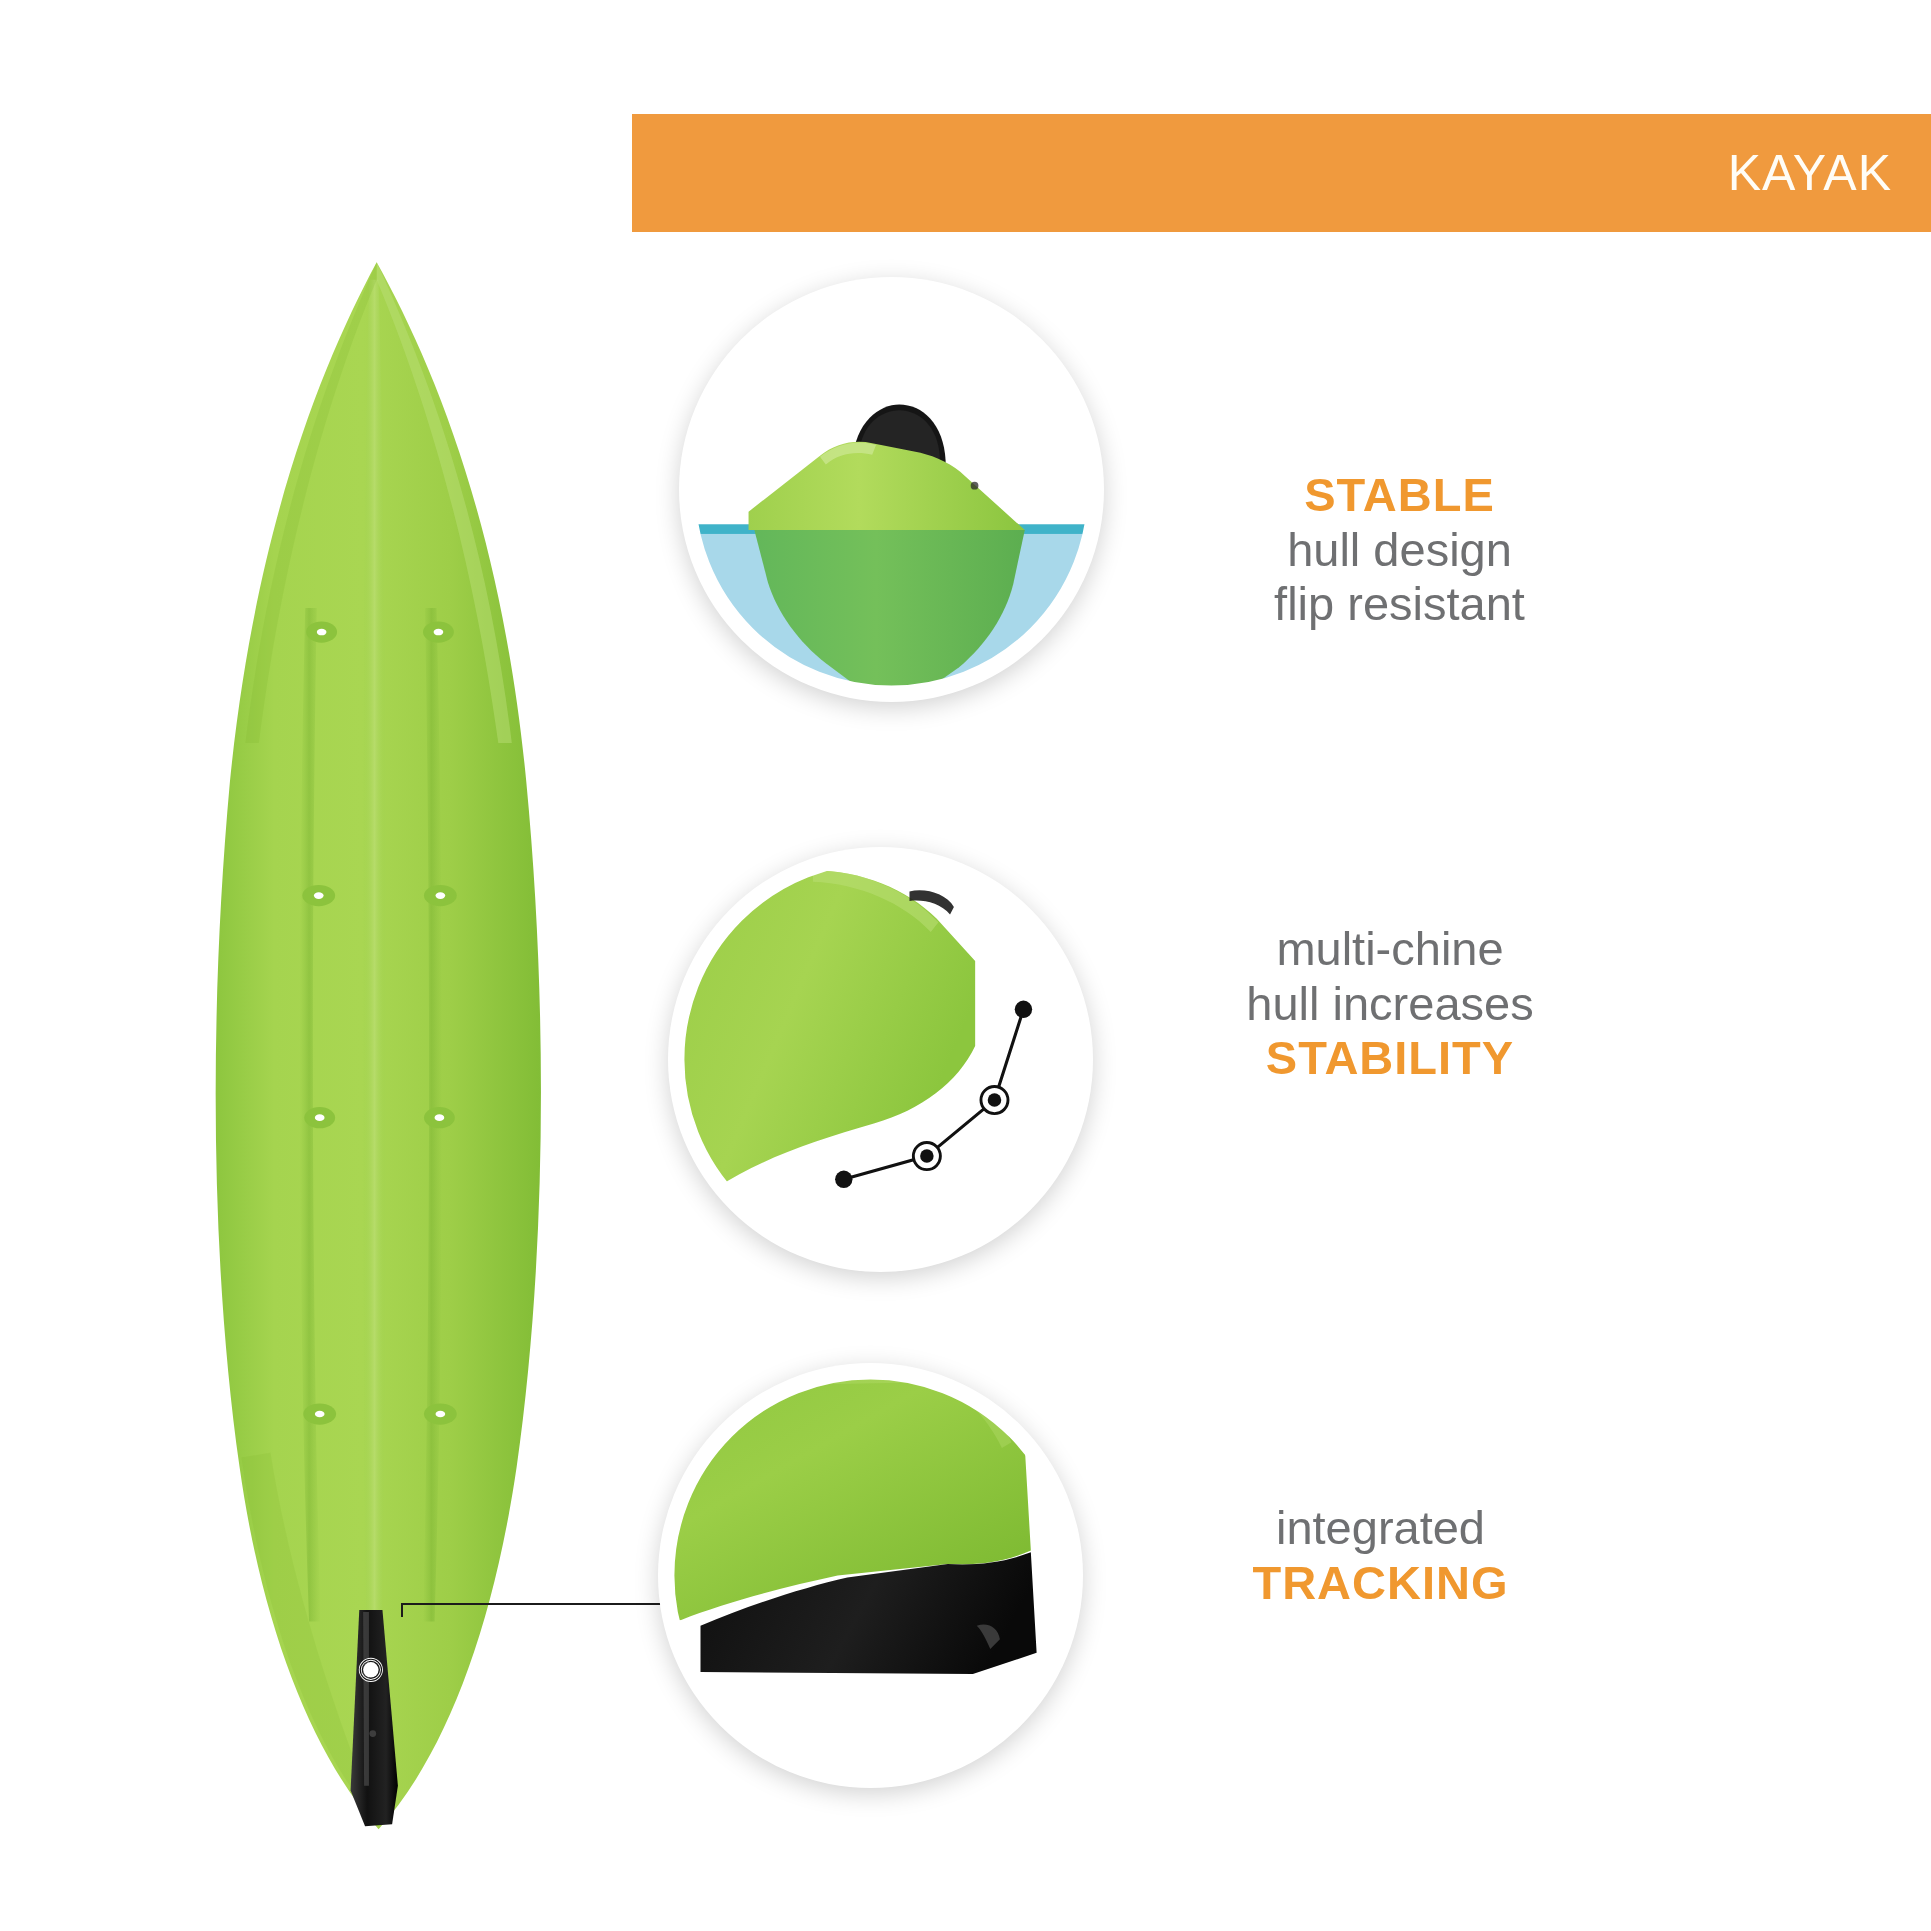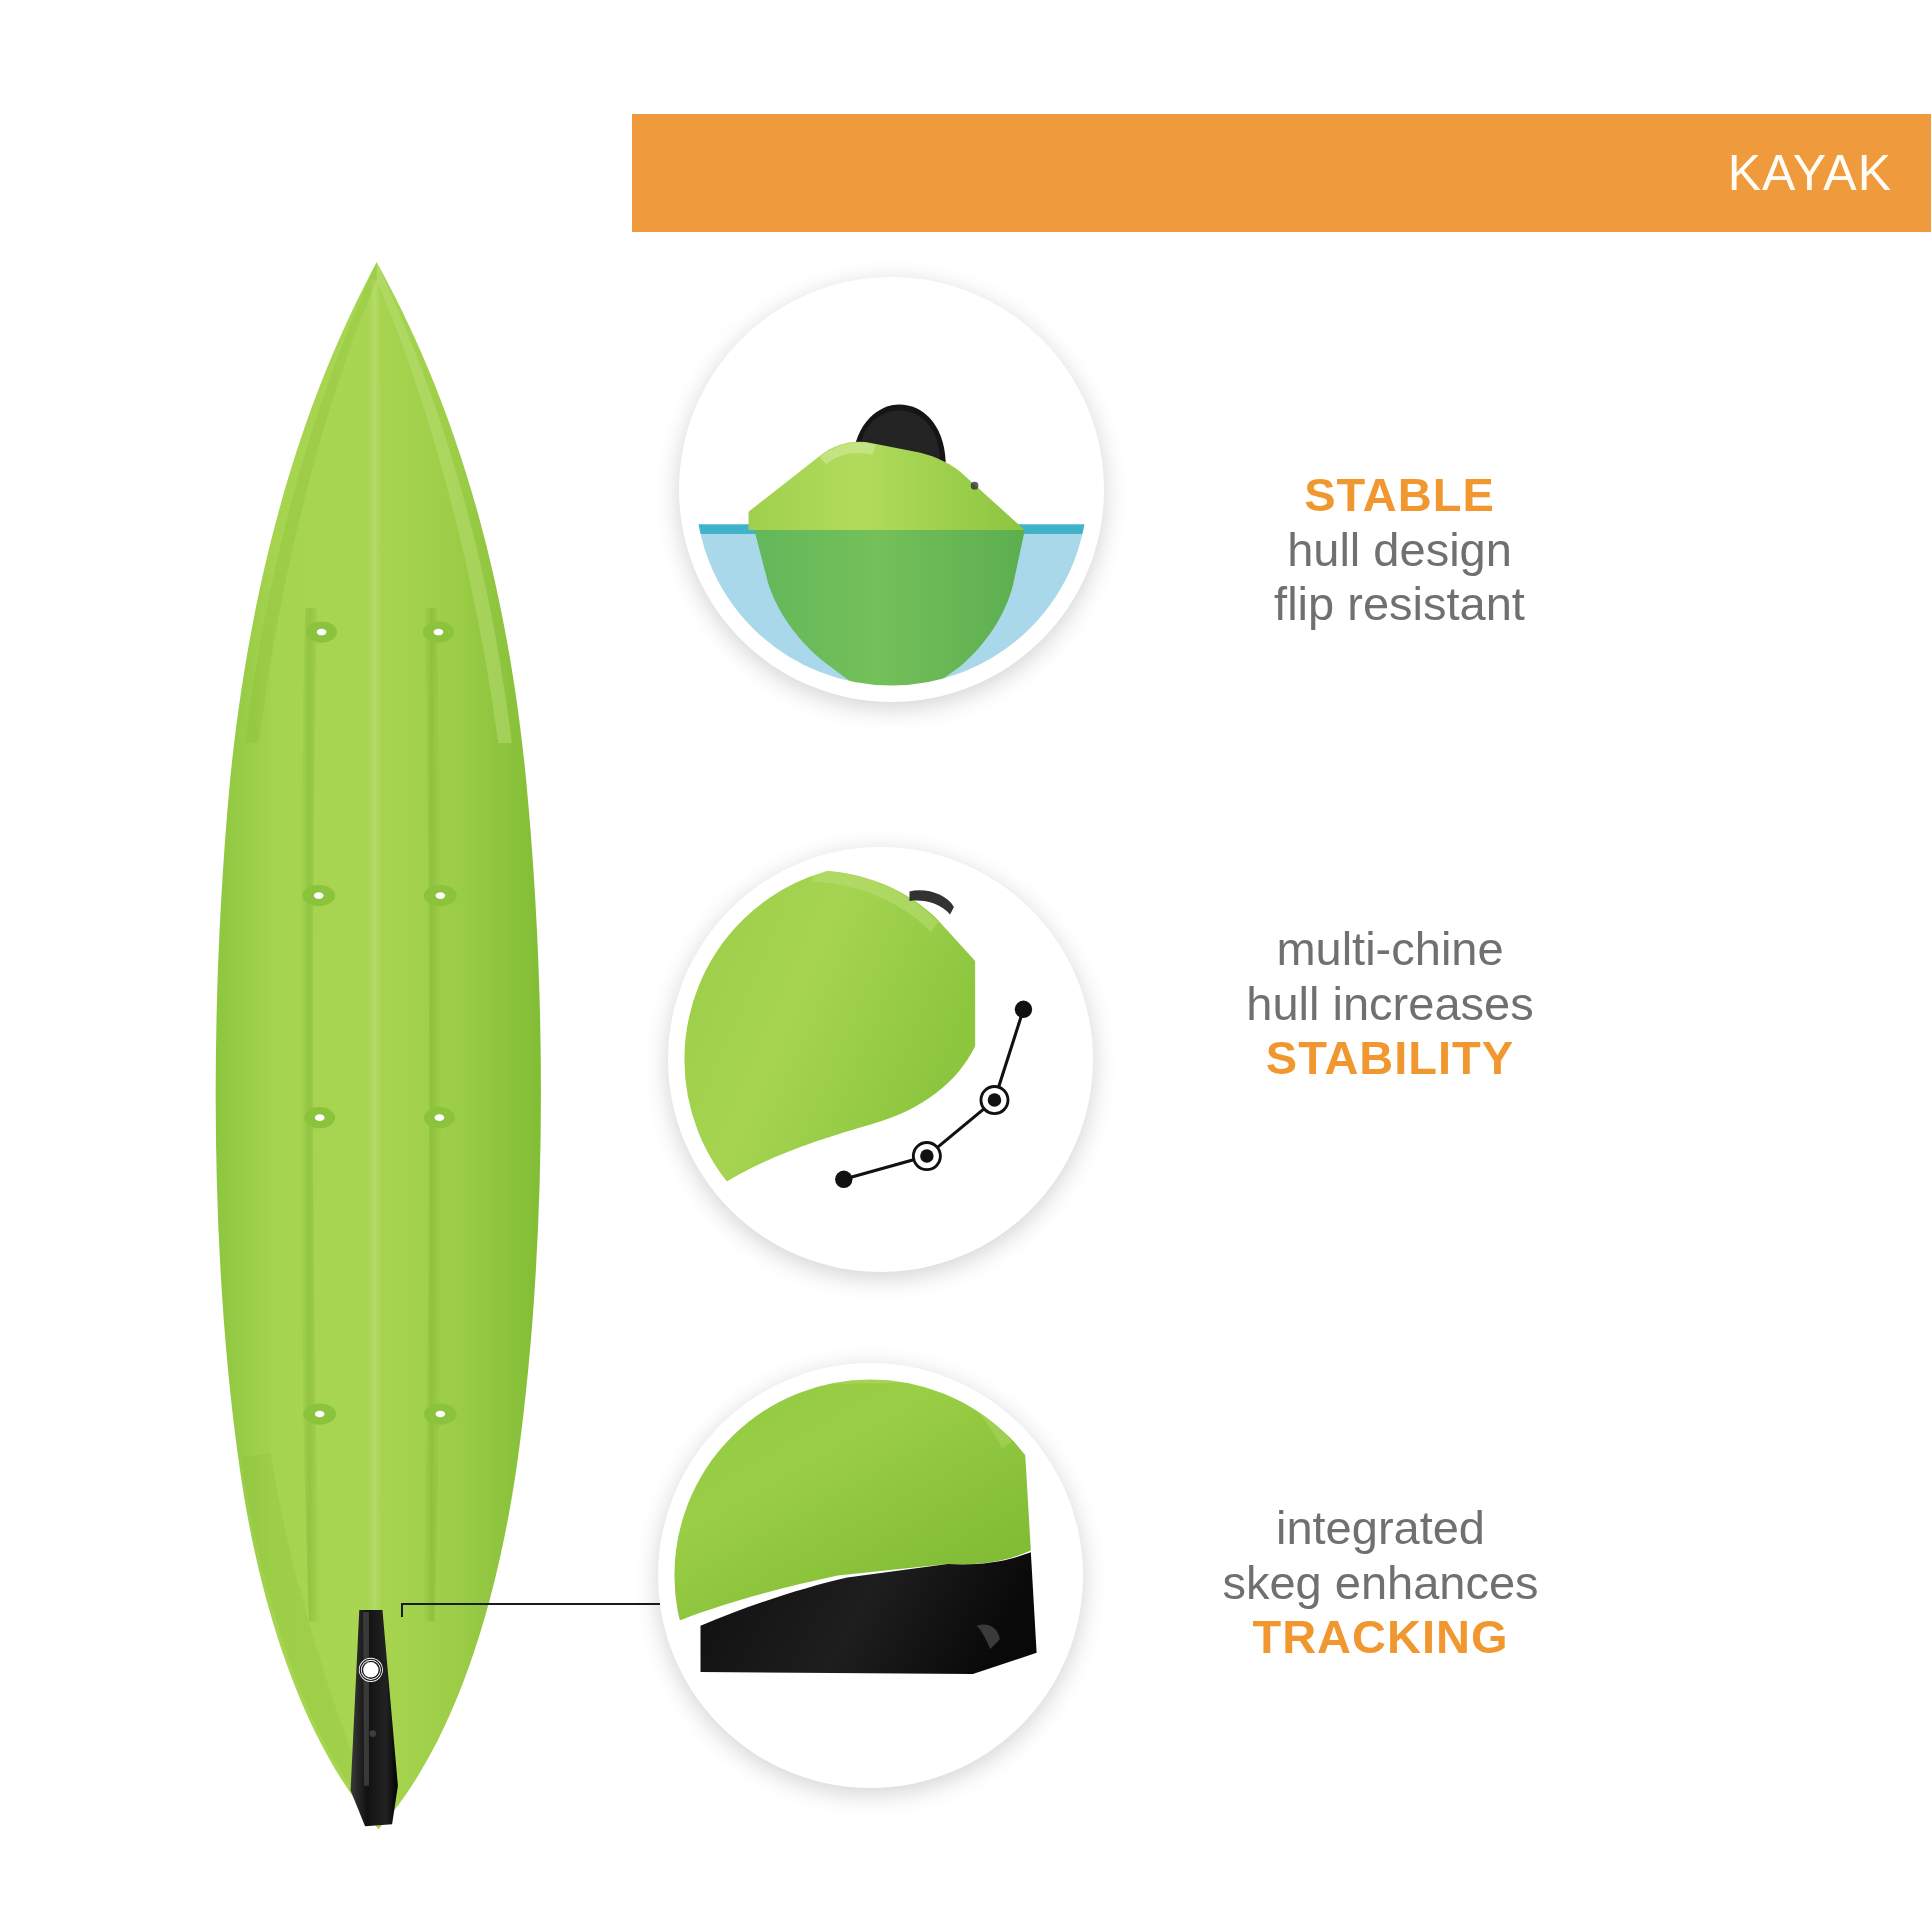--- a/index.html
+++ b/index.html
@@ -313,18 +313,17 @@
   </div>
 
   <div class="txt t1">
     <span class="hl">STABLE</span>
     <span class="ln">hull design</span>
     <span class="ln">flip resistant</span>
   </div>
 
   <div class="txt t3">
     <span class="ln">integrated</span>
-    <span class="ln">skeg enhances</span>
     <span class="hl">TRACKING</span>
   </div>
 
 </div>
 
 
 </body></html>

